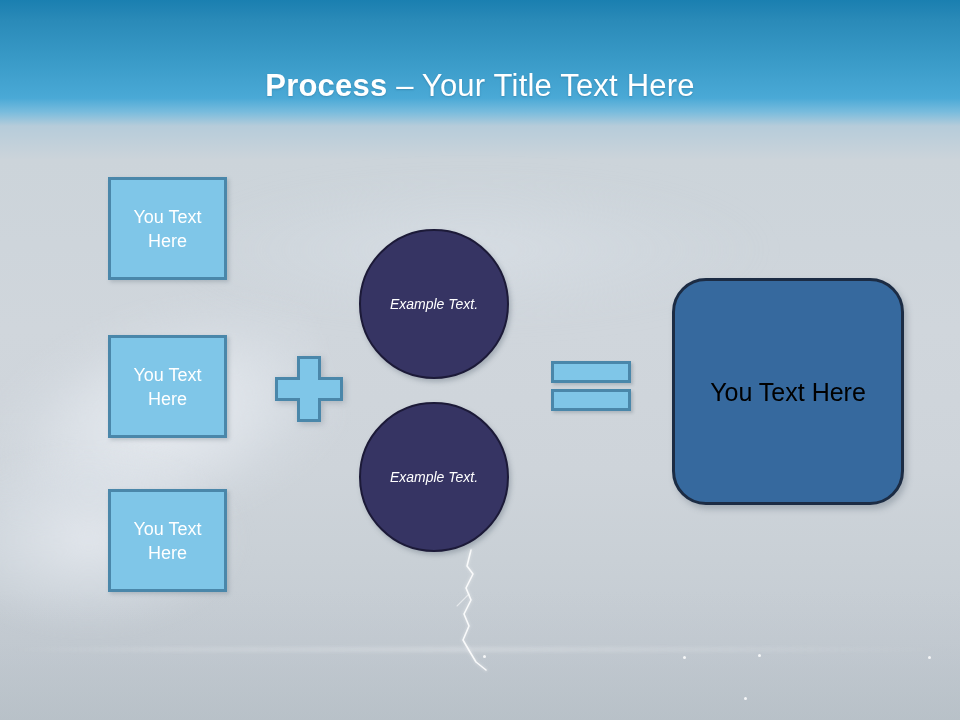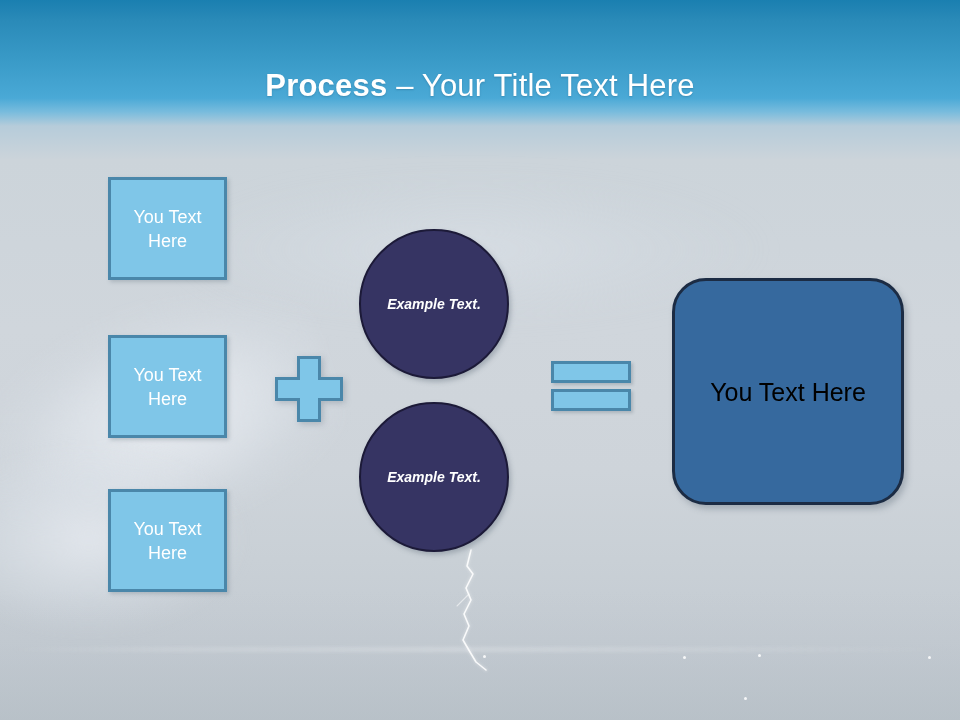--- a/index.html
+++ b/index.html
@@ -180,21 +180,21 @@
     box-sizing: border-box;
     box-shadow: 2px 3px 5px rgba(80,95,110,0.35);
     display: flex;
     align-items: center;
     justify-content: center;
   }
   .circle-label {
     color: #ffffff;
     font-size: 14px;
     line-height: 21px;
-    font-weight: bold;
+    font-weight: normal;
     font-style: italic;
     text-align: left;
   }
   #circle-1 { left: 359px; top: 229px; }
   #circle-2 { left: 359px; top: 402px; }
 
   
   .eq-bar {
     position: absolute;
     width: 80px;

